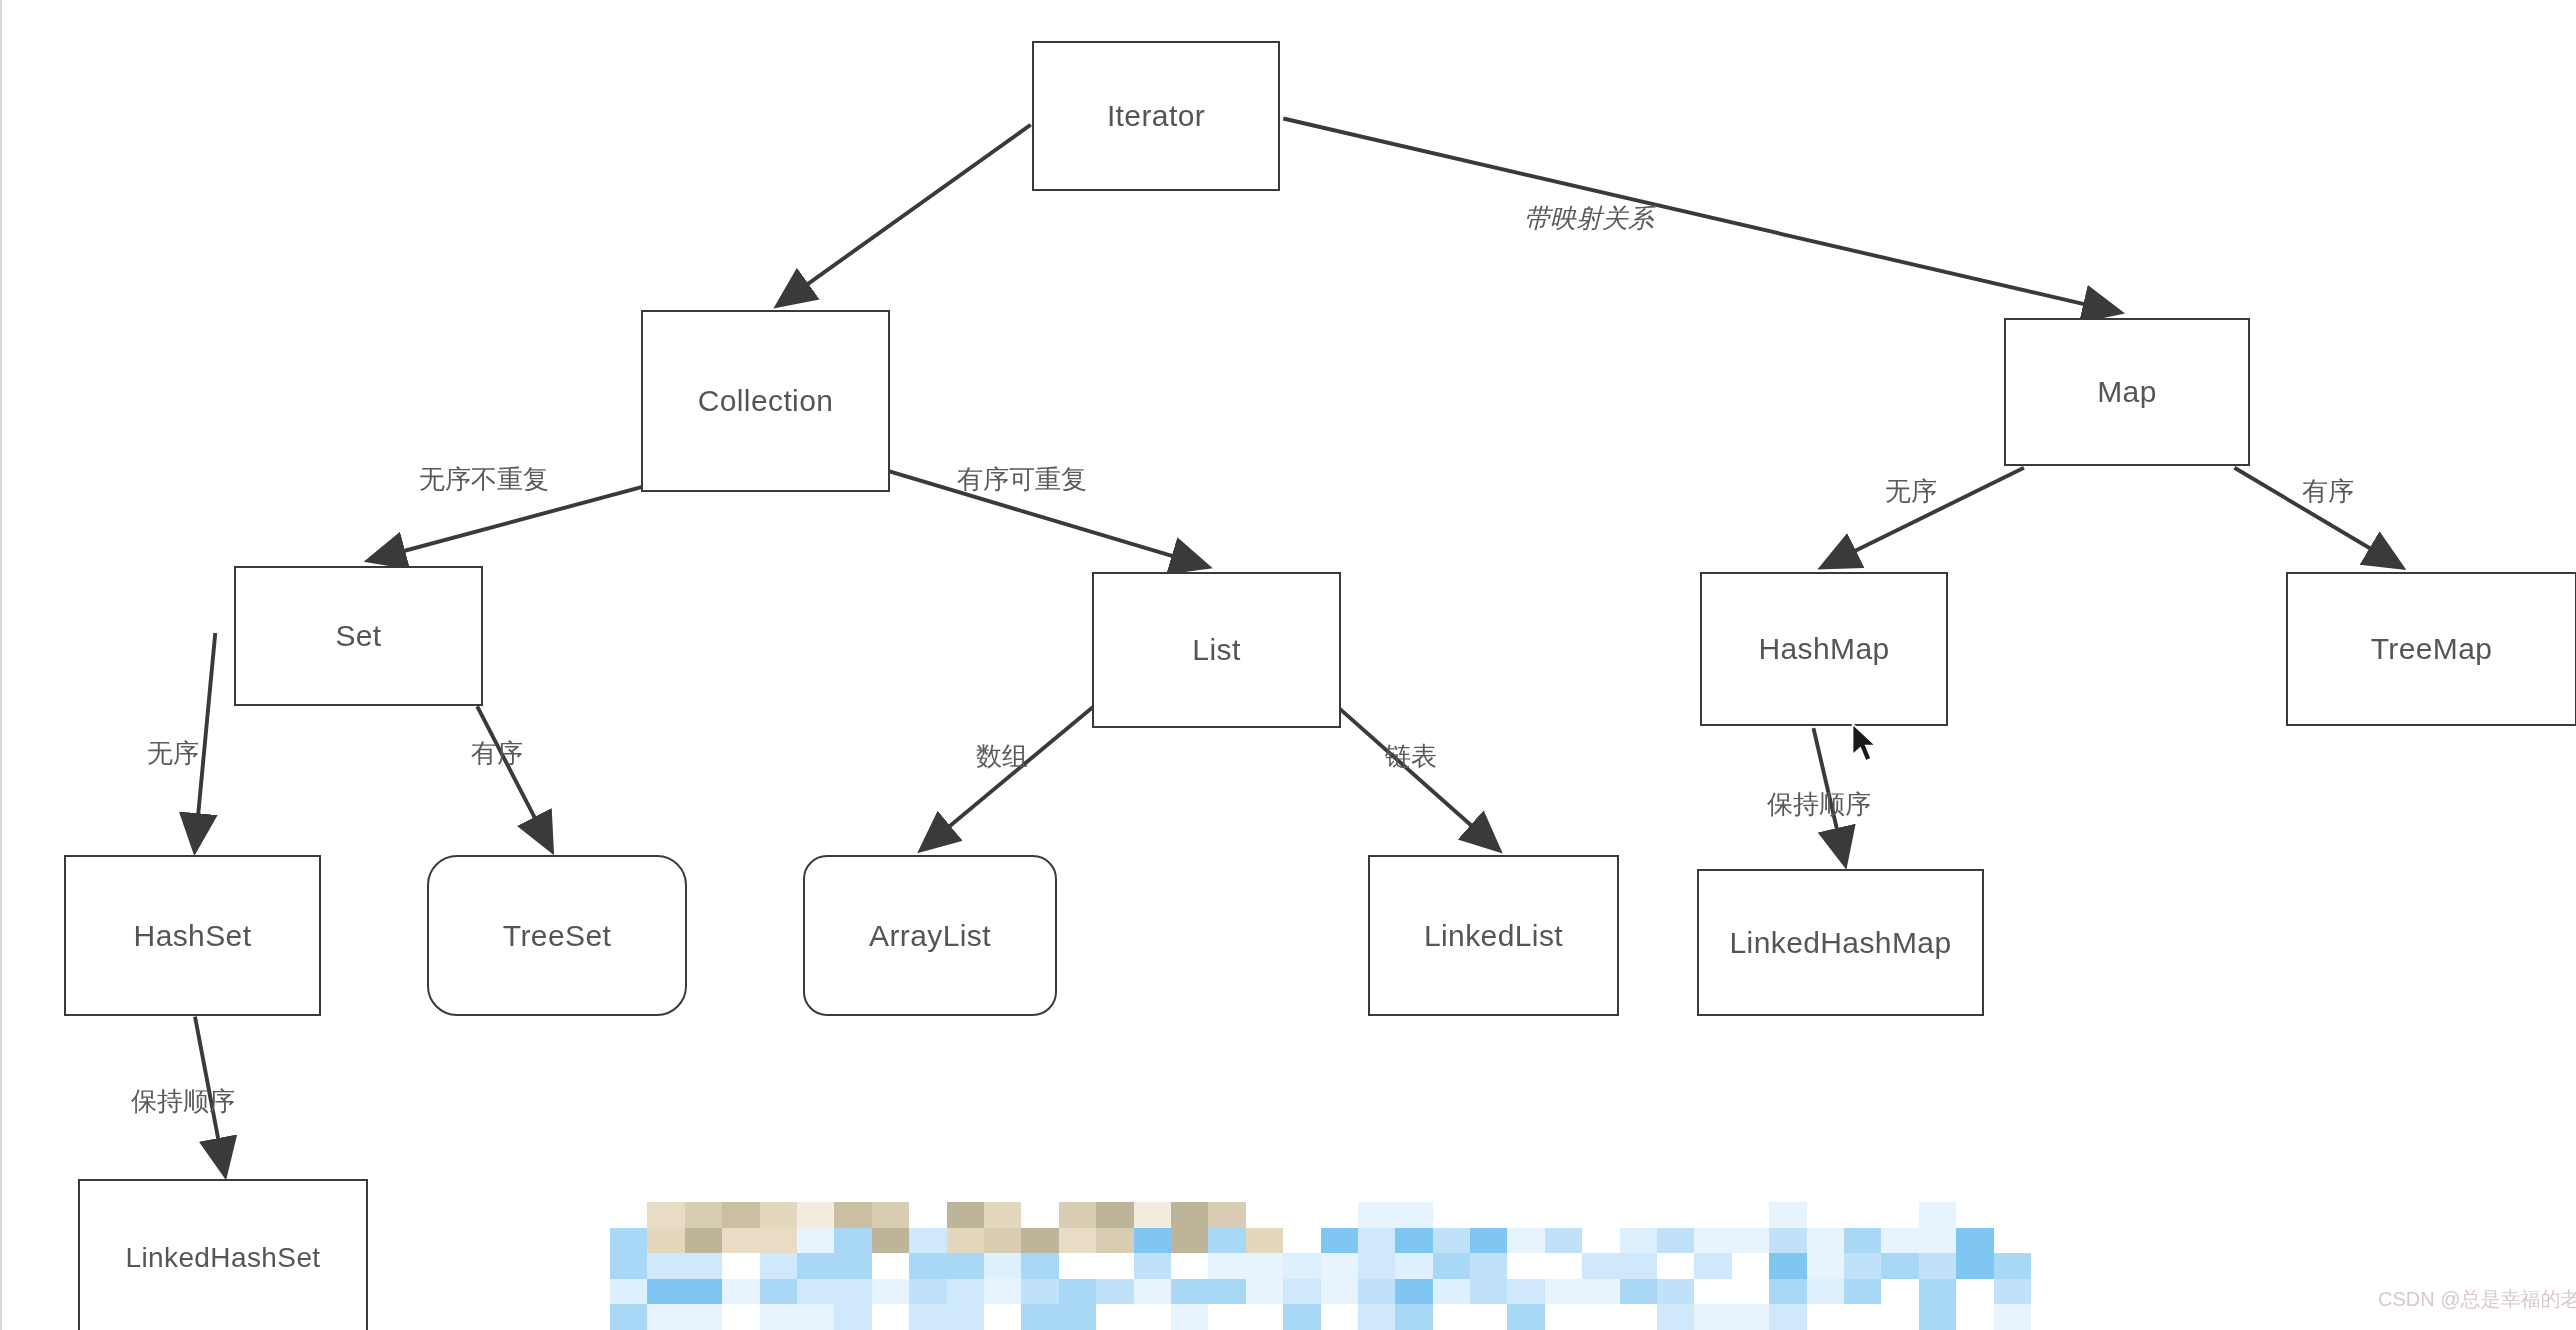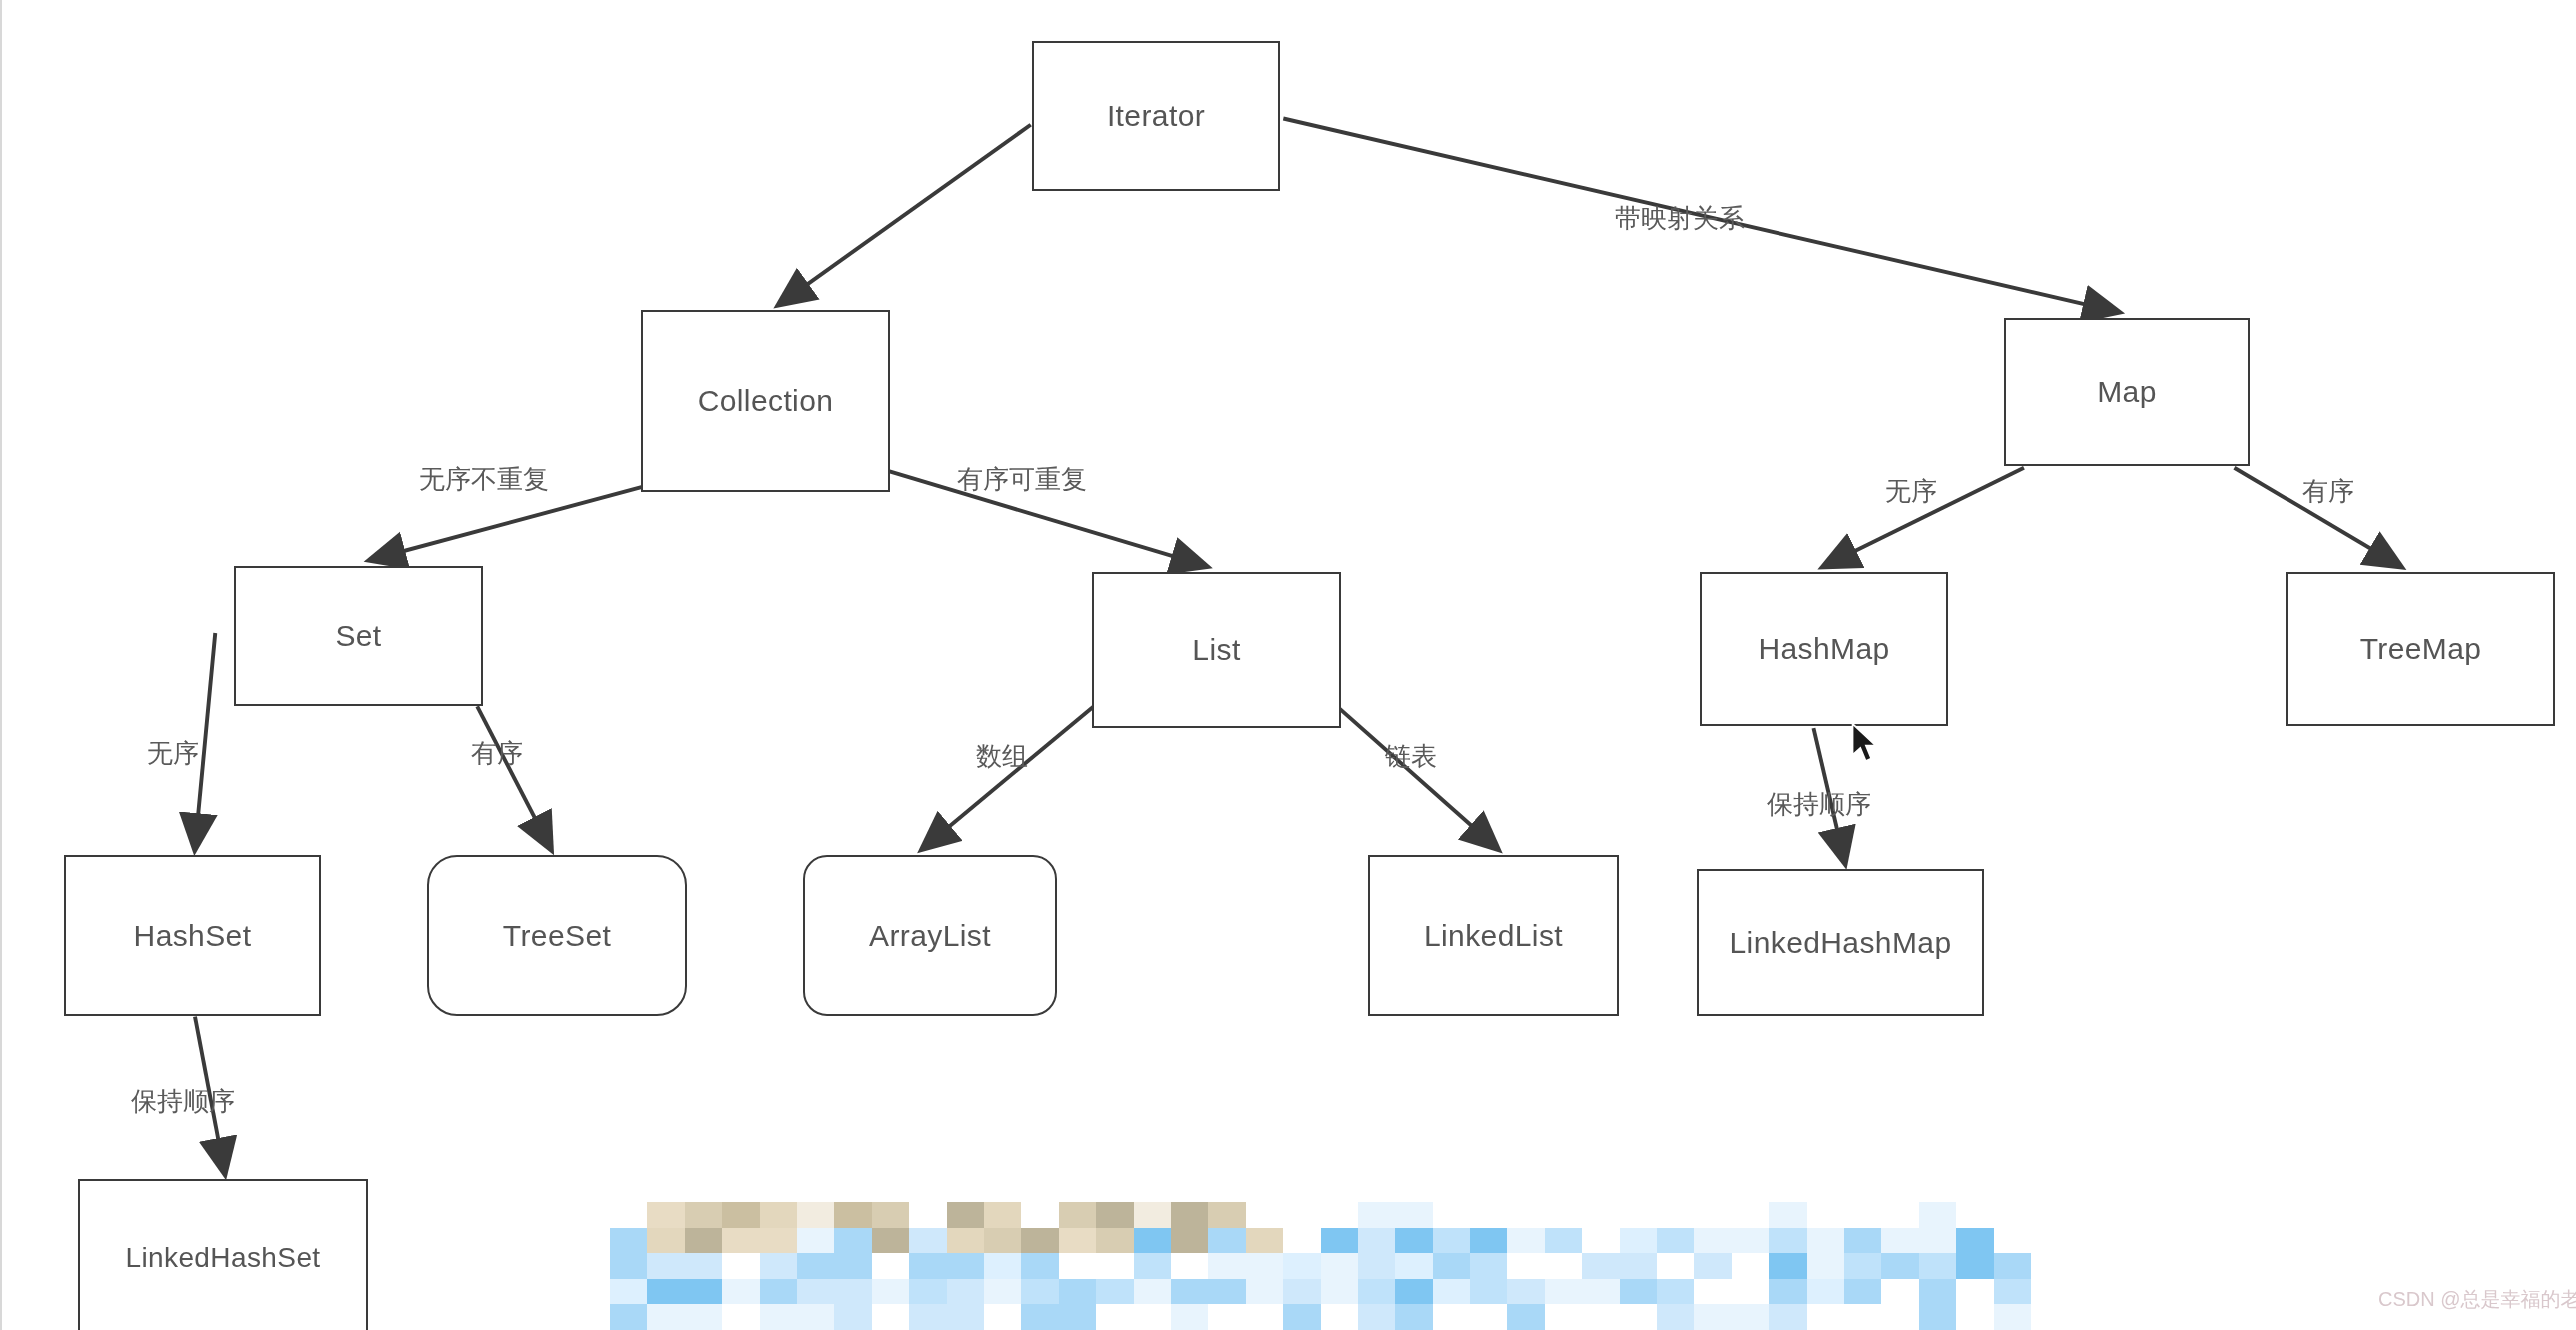--- a/index.html
+++ b/index.html
@@ -138,21 +138,21 @@
   </div>
 
   <div class="node" style="left:234px; top:566px; width:249px; height:140px;">
     <span>Set</span>
   </div>
 
   <div class="node" style="left:1700px; top:572px; width:248px; height:154px;">
     <span>HashMap</span>
   </div>
 
-  <div class="node" style="left:2286px; top:572px; width:269px; height:154px;">
+  <div class="node" style="left:2286px; top:572px; width:291px; height:154px;">
     <span>TreeMap</span>
   </div>
 
   <div class="node" style="left:64px; top:855px; width:257px; height:161px;">
     <span>HashSet</span>
   </div>
 
   <div class="node" style="left:427px; top:855px; width:260px; height:161px;border-radius:30px;">
     <span>TreeSet</span>
   </div>
@@ -166,21 +166,21 @@
   </div>
 
   <div class="node" style="left:1697px; top:869px; width:287px; height:147px;">
     <span>LinkedHashMap</span>
   </div>
 
   <div class="node" style="left:78px; top:1179px; width:290px; height:157px; font-size:28px;">
     <span>LinkedHashSet</span>
   </div>
 
-  <div class="edge-label" style="left:1615px; top:201px;">带映射关系</div>
+  <div class="edge-label" style="left:1524px; top:201px;font-style:italic;">带映射关系</div>
 
   <div class="edge-label" style="left:419px; top:462px;">无序不重复</div>
 
   <div class="edge-label" style="left:957px; top:462px;">有序可重复</div>
 
   <div class="edge-label" style="left:1885px; top:474px;">无序</div>
 
   <div class="edge-label" style="left:2302px; top:474px;">有序</div>
 
   <div class="edge-label" style="left:147px; top:736px;">无序</div>

